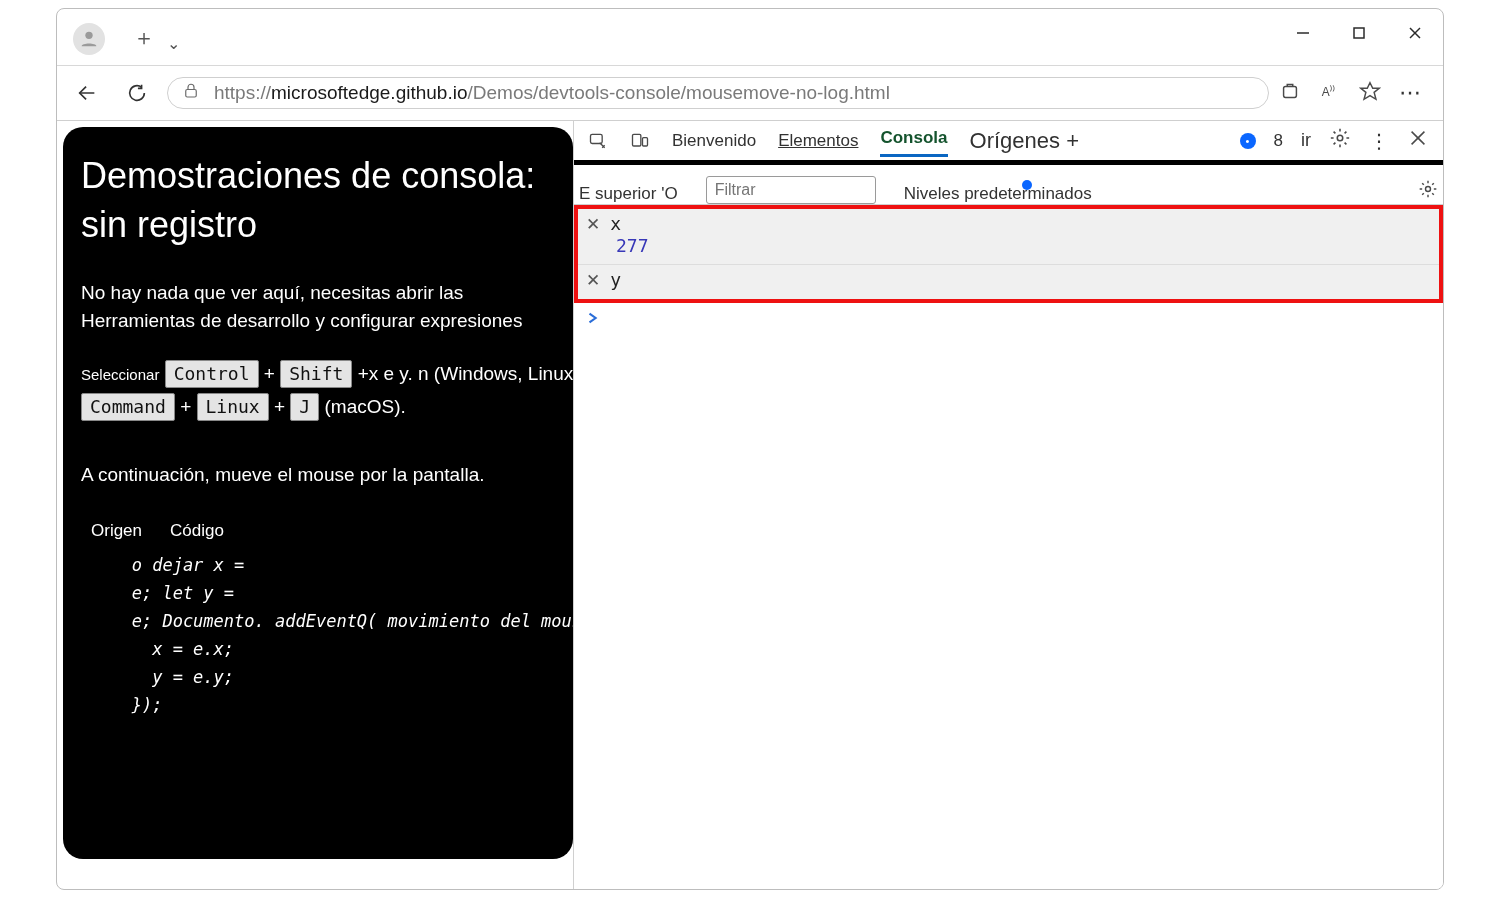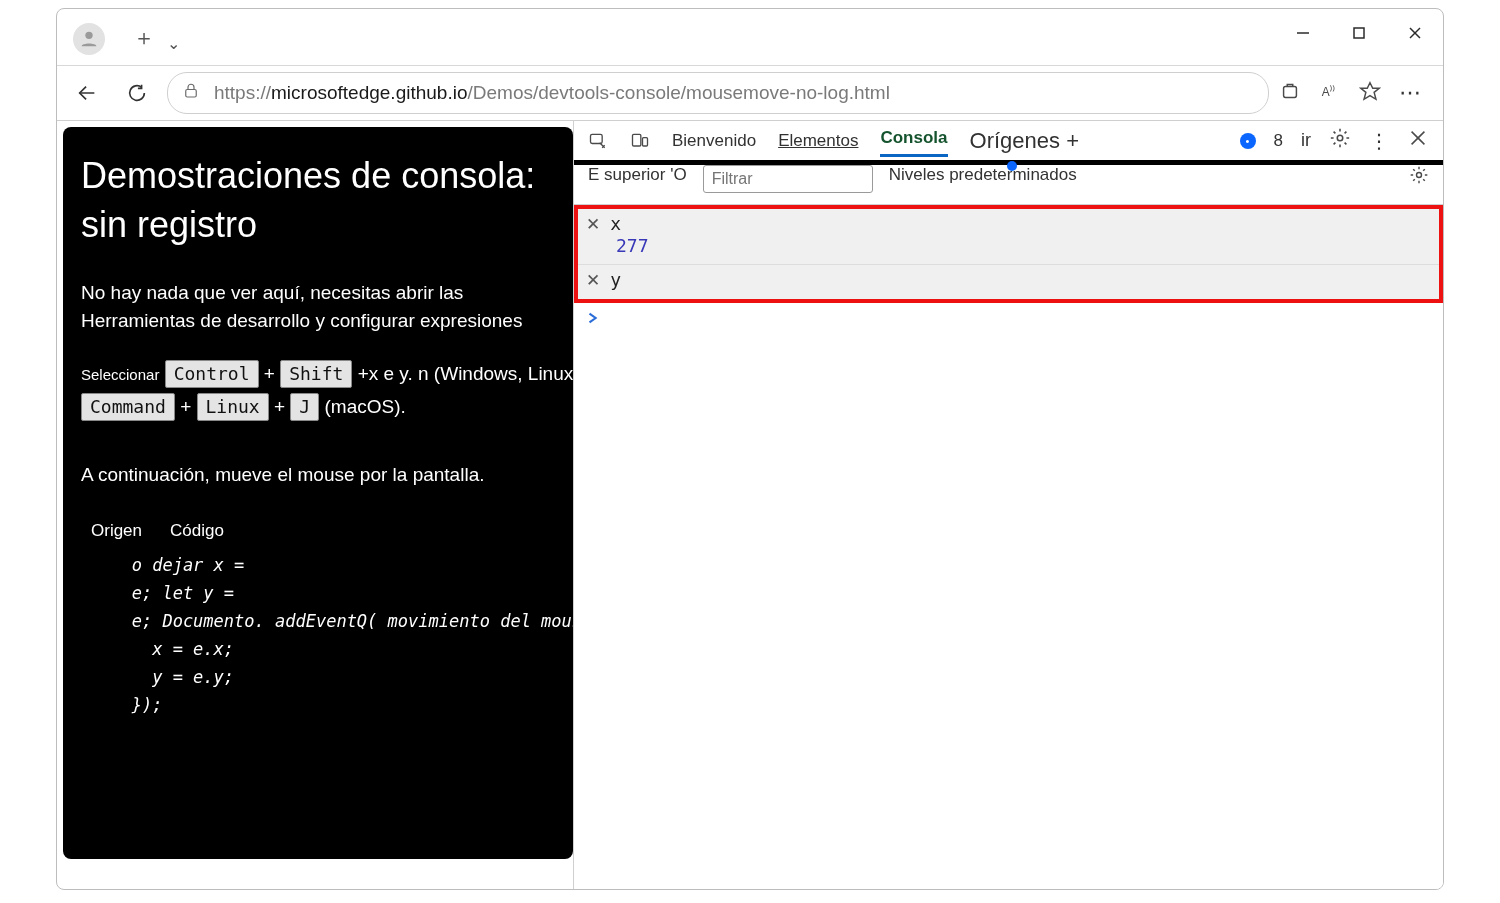--- a/index.html
+++ b/index.html
@@ -49,35 +49,35 @@
   .win-btn { width:56px; height:48px; display:flex; align-items:center; justify-content:center; font-size:18px; color:#2b2b2b;}
   .win-btn svg{width:16px;height:16px;stroke:#2b2b2b;stroke-width:1.5;fill:none;}
 
   .addrbar {
     height:56px; border-top:1px solid #d8d8d8; border-bottom:1px solid #cfcfcf;
     display:flex; align-items:center; padding:0 10px; gap:10px;
   }
   .nav-ico { width:40px; height:40px; display:flex; align-items:center; justify-content:center; color:#333;}
   .nav-ico svg{width:22px;height:22px;stroke:#333;stroke-width:1.8;fill:none;}
   .omnibox {
-    flex:1; height:42px; border:1px solid #cfcfcf; border-radius:20px;
+    flex:1; height:32px; border:1px solid #cfcfcf; border-radius:20px;
     display:flex; align-items:center; padding:4px 14px; gap:14px;
     font-size:19px; color:#7a7a7a;
   }
   .omnibox .lock svg{width:18px;height:18px;fill:none;stroke:#6b6b6b;stroke-width:1.6;}
   .url-host { color:#1a1a1a; }
   .addr-right { display:flex; gap:18px; align-items:center; padding-right:10px;}
   .addr-right svg{width:22px;height:22px;stroke:#4a4a4a;stroke-width:1.6;fill:none;}
   .more-dots{font-size:22px;letter-spacing:2px;color:#333;}
 
   
   .content-split { flex:1; display:flex; overflow:hidden;}
   .page-side {
     width:510px; background:#000; color:#fff;
-    border-radius:8px; margin:6px 0 30px 6px;
+    border-radius:20px; margin:6px 0 30px 6px;
     padding:25px 0 20px 18px; overflow:hidden;
     font-size:19px;
   }
   .page-side h1 { font-size:36px; font-weight:400; margin:0 0 30px 0; line-height:1.35;}
   .page-side p  { font-size:19px; line-height:1.45; margin:0 0 24px 0;}
   .kbd {
     display:inline-block; background:#e4e4e4; color:#111;
     border:1px solid #888; border-radius:2px; padding:1px 8px;
     font-family:Consolas,Menlo,monospace; font-size:18px; line-height:24px;
   }
@@ -108,21 +108,21 @@
   .dt-right { margin-left:auto; display:flex; align-items:center; gap:18px;}
   .bubble {
     background:#0a66ff; color:#fff; border-radius:50%;
     width:16px;height:16px; font-size:11px; display:inline-flex; align-items:center; justify-content:center;
   }
   .dt-count{font-size:17px;color:#333;}
   .dt-ir{font-size:18px;color:#333;}
   .dt-right svg{width:22px;height:22px;stroke:#4a4a4a;stroke-width:1.7;fill:none;}
 
   .dt-filterbar {
-    height:40px; display:flex; align-items:flex-start; gap:16px; padding:0 14px;
+    height:40px; display:flex; align-items:flex-end; gap:28px; padding:0 5px;
     border-bottom:1px solid #cfcfcf; font-size:17px; color:#333;
   }
   .filter-input {
     width:170px; height:28px; border:1px solid #9a9a9a; border-radius:3px;
     font-size:16px; padding:0 8px; color:#666;
   }
   .dt-filterbar .gear { margin-left:auto;}
   .dt-filterbar svg{width:20px;height:20px;stroke:#4a4a4a;stroke-width:1.7;fill:none;}
   .lvlwrap{position:relative; display:inline-block;}
   .lvldot{position:absolute; width:10px;height:10px;border-radius:50%;background:#0a66ff; left:118px; top:-4px;}

